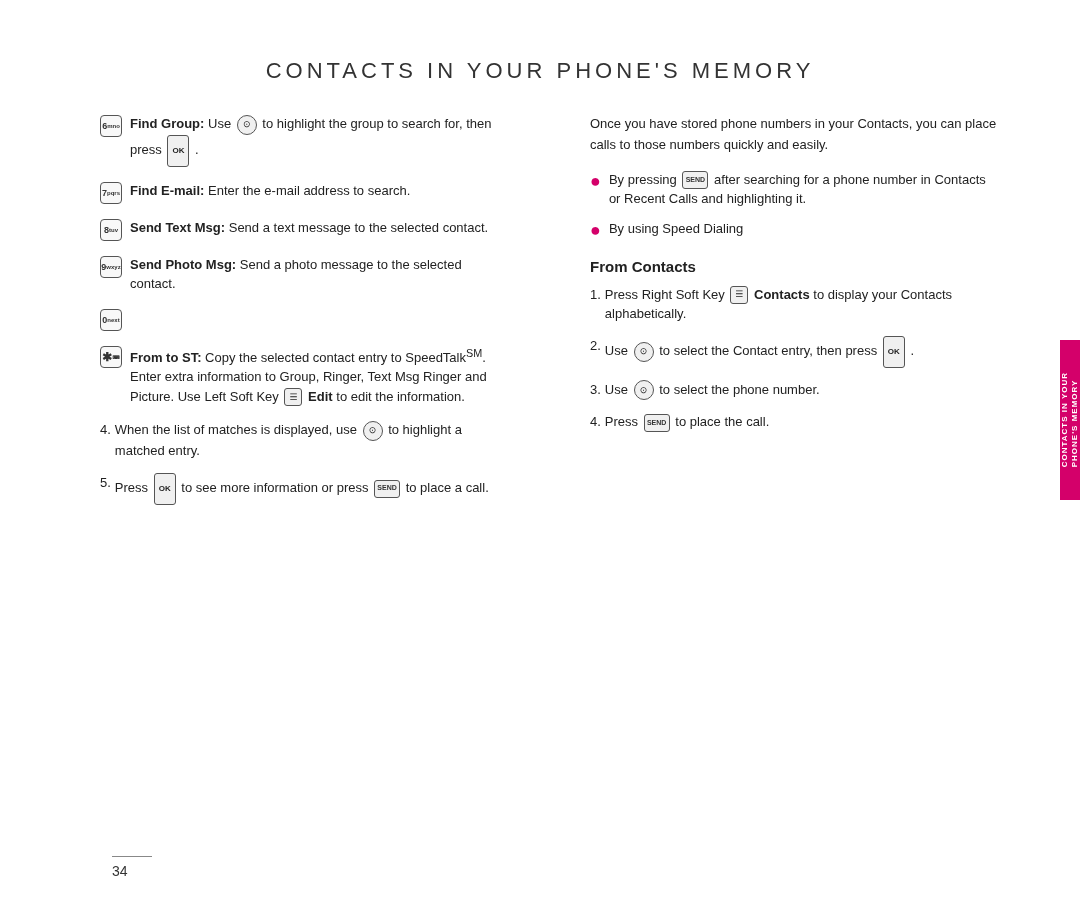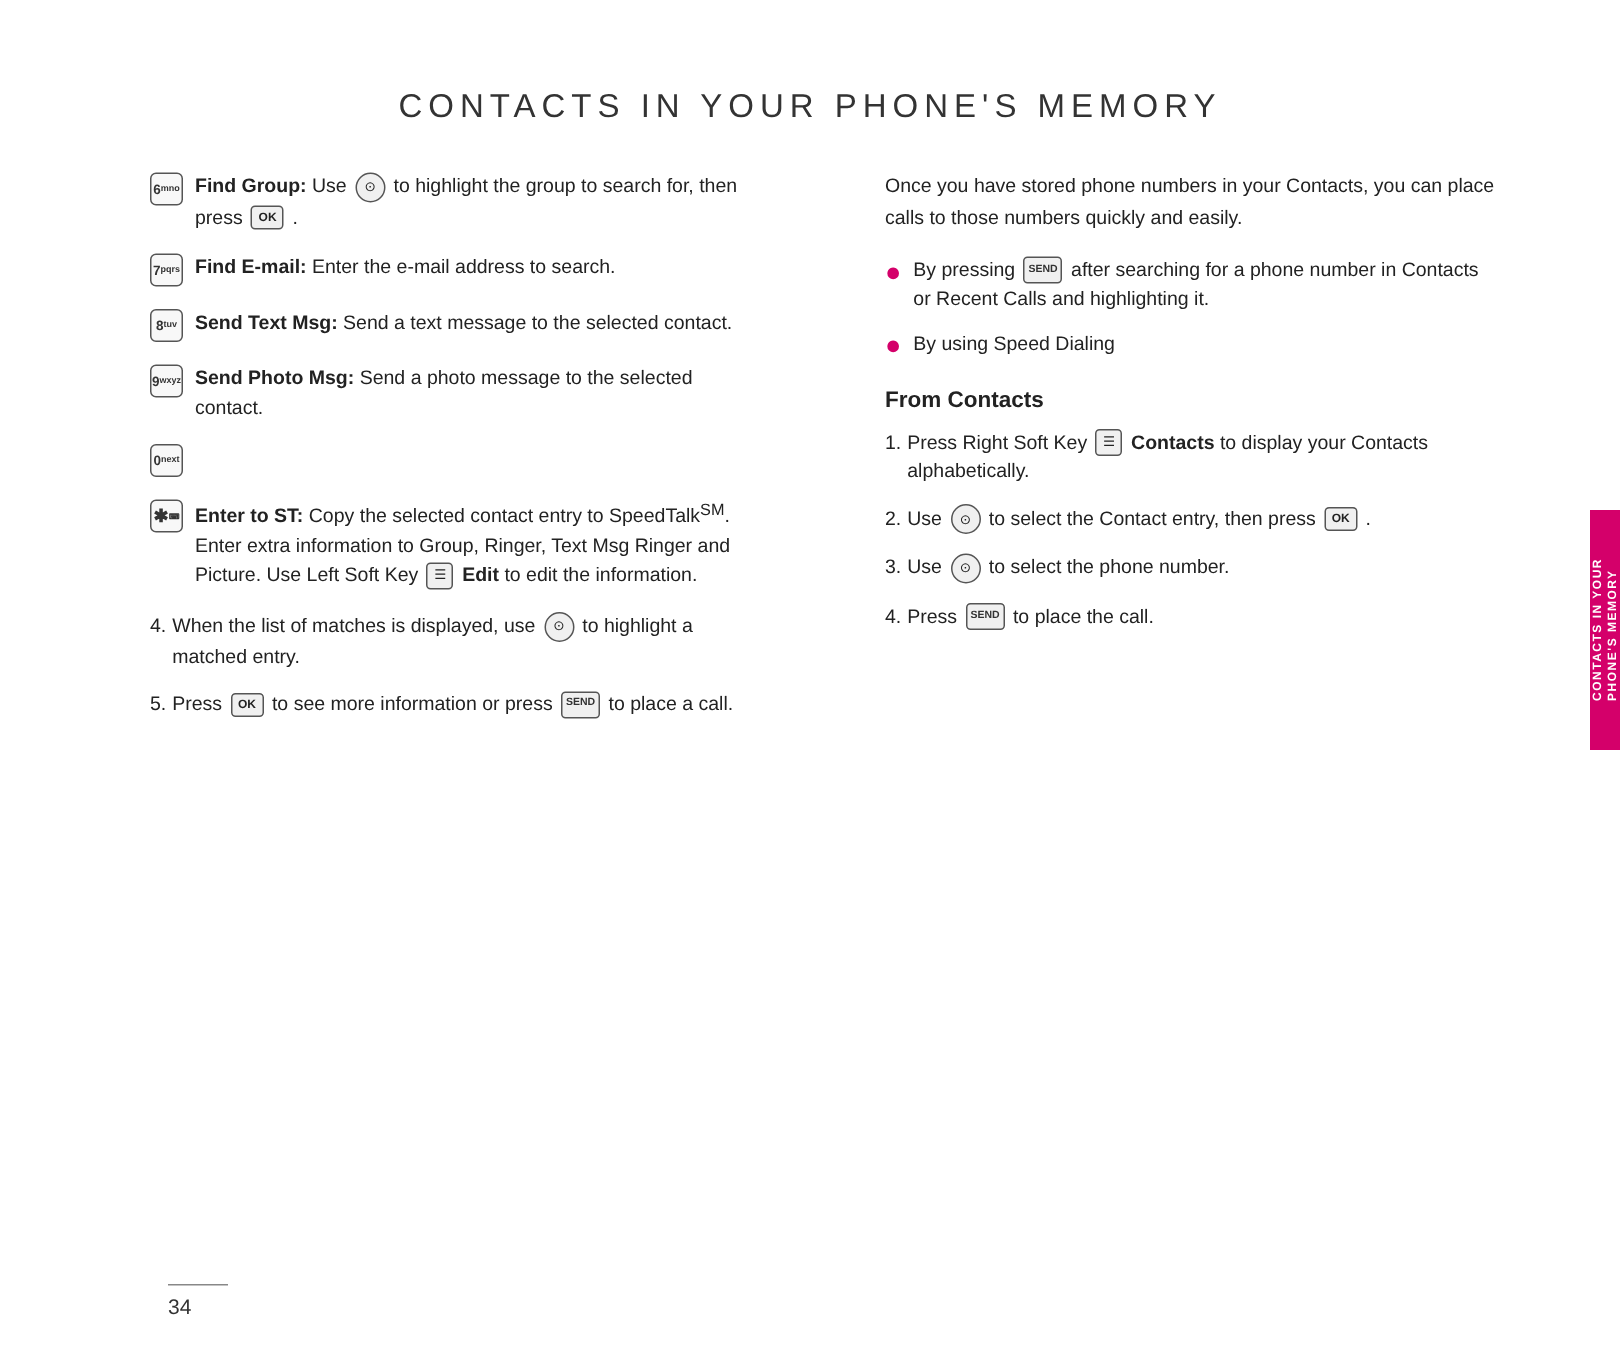--- a/index.html
+++ b/index.html
@@ -91,21 +91,21 @@
       background: #f0f0f0;
       vertical-align: middle;
       margin: 0 2px;
     }
 
     .ok-icon {
       display: inline-flex;
       align-items: center;
       justify-content: center;
       width: 22px;
-      height: 16px;
+      height: 32px;
       border: 1.5px solid #555;
       border-radius: 3px;
       font-size: 8px;
       font-weight: bold;
       background: #f0f0f0;
       vertical-align: middle;
       margin: 0 2px;
     }
 
     .send-icon {
@@ -275,21 +275,21 @@
       </div>
     </div>
 
     <div class="menu-item">
       <span class="key-icon">0<sup>next</sup></span>
     </div>
 
     <div class="menu-item">
       <span class="key-icon" style="font-size:12px;">✱<sup style="font-size:5px;">⌨</sup></span>
       <div class="menu-text">
-        <b>Enter to ST:</b> Copy the selected contact entry to SpeedTalk<sup>SM</sup>. Enter extra information to Group, Ringer, Text Msg Ringer and Picture. Use Left Soft Key <span class="soft-key-icon">☰</span> <b>Edit</b> to edit the information.
+        <b>From to ST:</b> Copy the selected contact entry to SpeedTalk<sup>SM</sup>. Enter extra information to Group, Ringer, Text Msg Ringer and Picture. Use Left Soft Key <span class="soft-key-icon">☰</span> <b>Edit</b> to edit the information.
       </div>
     </div>
 
     <div class="step-item" style="margin-top:8px;">
       <span class="step-num">4.</span>
       <div class="step-content">
         When the list of matches is displayed, use <span class="nav-icon">⊙</span> to highlight a matched entry.
       </div>
     </div>
 

